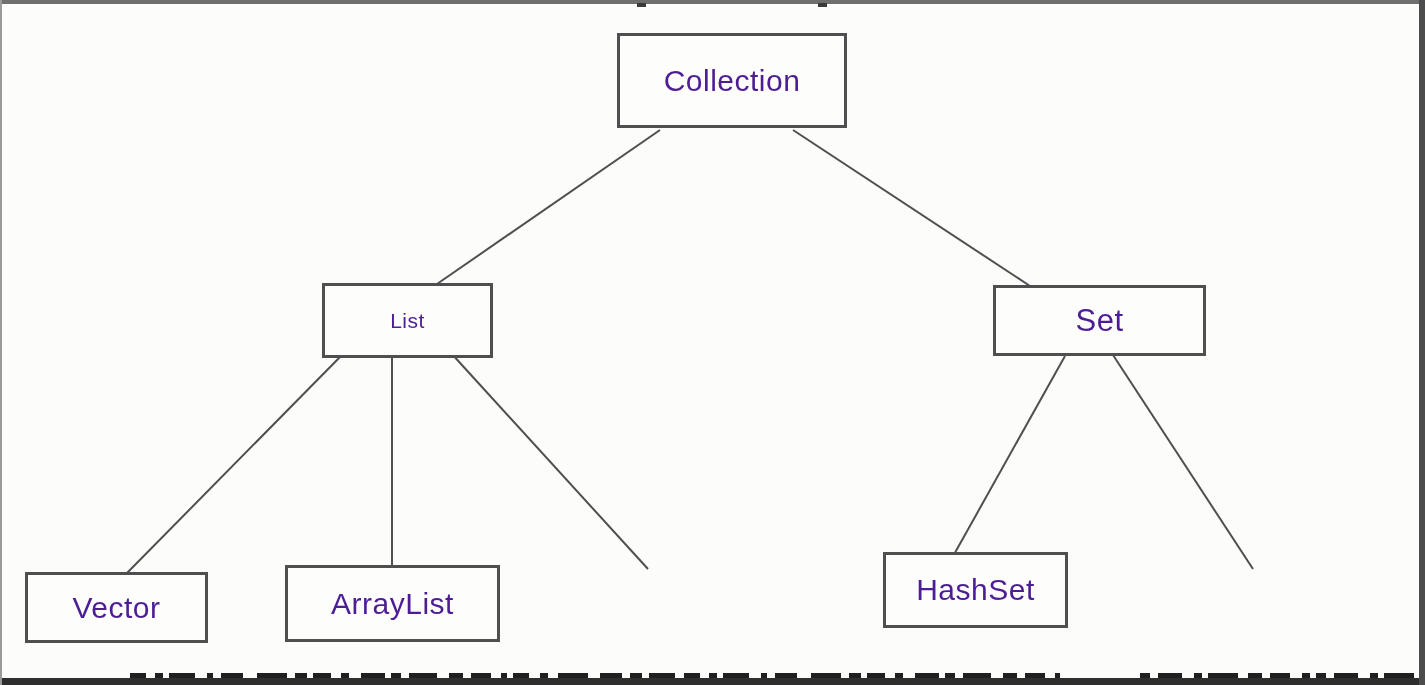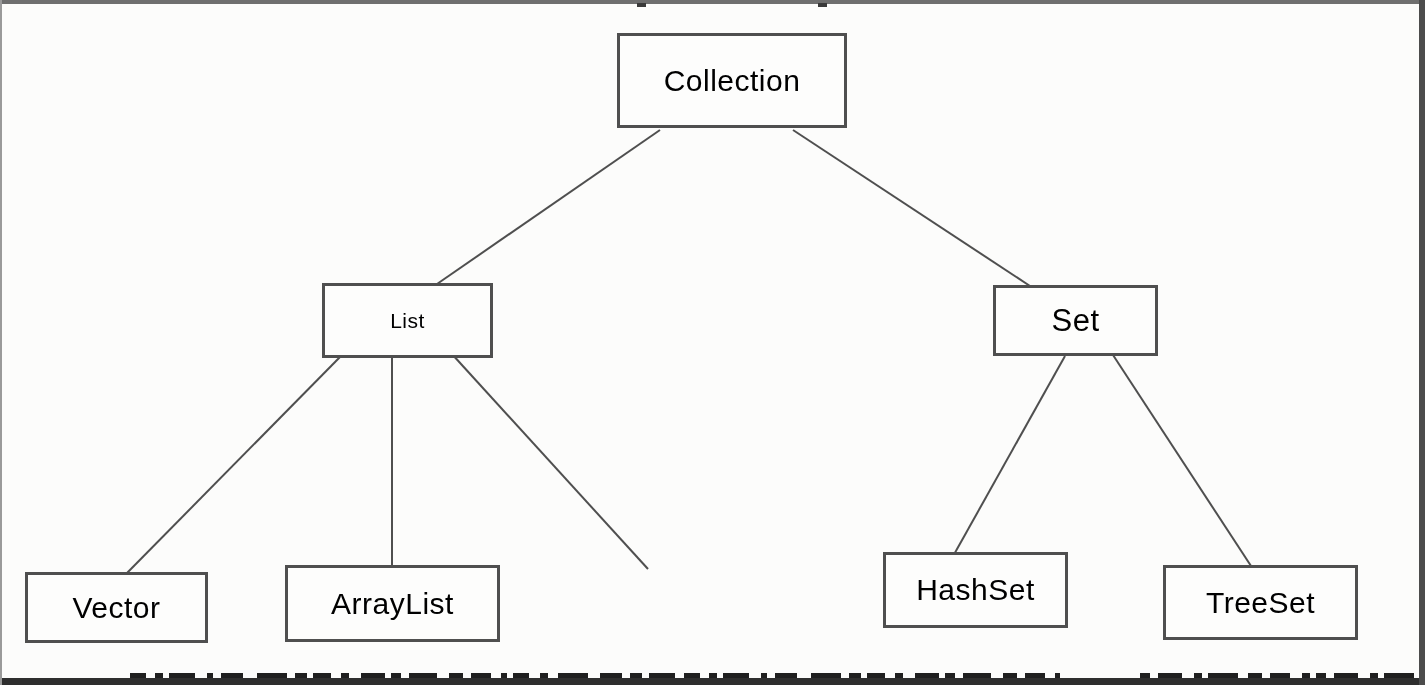--- a/index.html
+++ b/index.html
@@ -53,27 +53,27 @@
   }
   
   .node {
     position: absolute;
     background: #fdfdfc;
     border: 3px solid #4f4f4f;
     box-sizing: border-box;
     display: flex;
     align-items: center;
     justify-content: center;
-    color: #000000;
+    color: #4c1d95;
     font-size: 30px;
     letter-spacing: 0.5px;
   }
   .node-collection { left: 617px; top:  33px; width: 230px; height: 95px; }
   .node-list       { left: 322px; top: 283px; width: 171px; height: 75px; font-size: 21px; }
-  .node-set        { left: 993px; top: 285px; width: 165px; height: 71px; font-size: 31px; }
+  .node-set        { left: 993px; top: 285px; width: 213px; height: 71px; font-size: 31px; }
   .node-vector     { left:  25px; top: 572px; width: 183px; height: 71px; }
   .node-arraylist  { left: 285px; top: 565px; width: 215px; height: 77px; }
   .node-linkedlist { left: 560px; top: 567px; width: 204px; height: 77px; }
   .node-hashset    { left: 883px; top: 552px; width: 185px; height: 76px; }
   .node-treeset    { left: 1163px; top: 565px; width: 195px; height: 75px; }
 </style>
 </head>
 <body>
 
 <div class="canvas">
@@ -99,23 +99,20 @@
   </div>
   <div class="node node-arraylist">
     <span>ArrayList</span>
   </div>
   <div class="node node-vector">
     <span>Vector</span>
   </div>
   <div class="node node-hashset">
     <span>HashSet</span>
   </div>
-  <div class="node node-treeset">
-    <span>TreeSet</span>
-  </div>
 
   <svg class="bottom-marks" viewBox="0 0 1425 10" xmlns="http://www.w3.org/2000/svg">
     <line x1="130" y1="7" x2="1060" y2="7" stroke="#1f1f1f" stroke-width="6" stroke-dasharray="16 9 8 6 26 12 6 8 22 14 30 8 12 6 18 10 8 12 24 6 10 8 28 12 14 8 20 10 6 6 16 11 8 10 30 12 22 8 12 7 26 9"></line>
     <line x1="1140" y1="7" x2="1418" y2="7" stroke="#1f1f1f" stroke-width="6" stroke-dasharray="10 8 24 12 8 6 30 10 14 8 20 12 8 6"></line>
   </svg>
   <div class="frame-bottom"></div>
   <div class="frame-top"></div>
   <div class="top-nub n1"></div>
   <div class="top-nub n2"></div>
   <div class="frame-left"></div>

